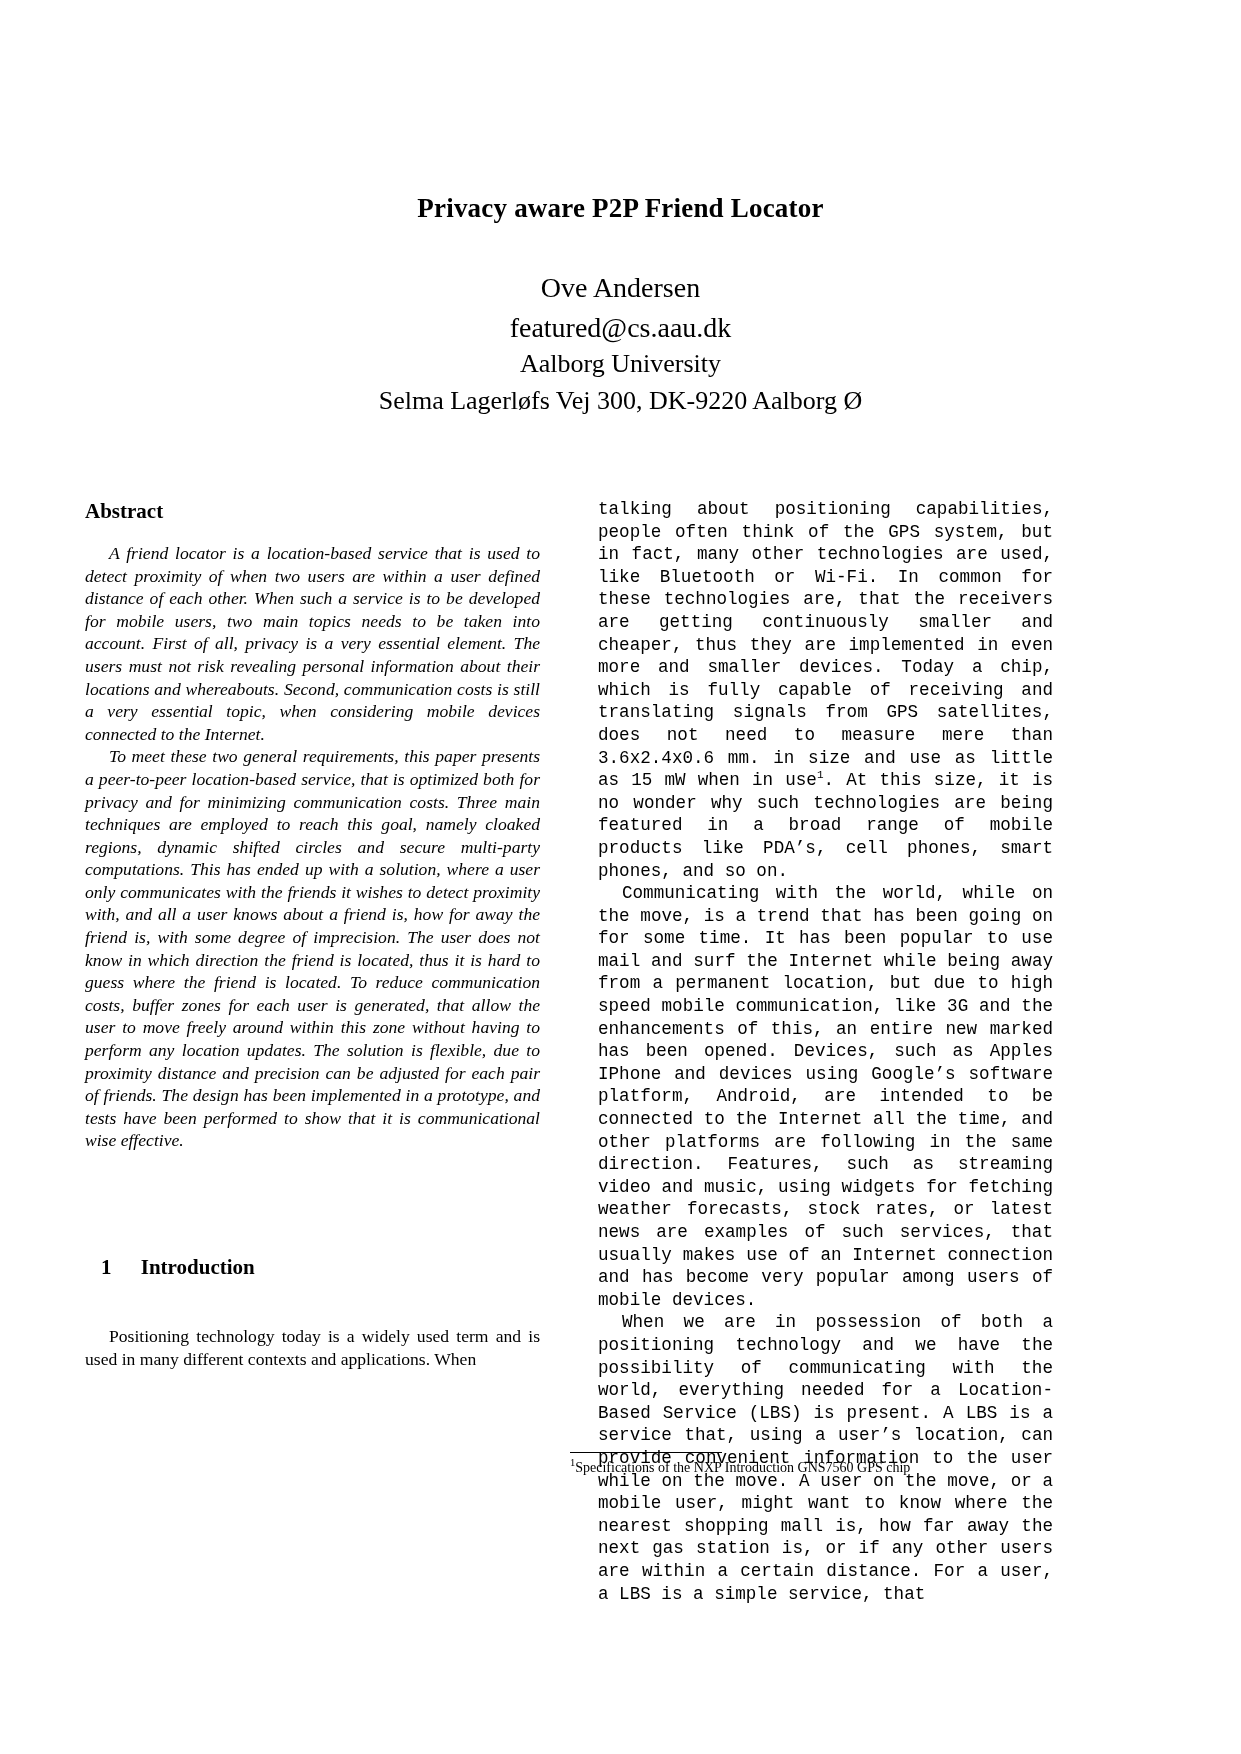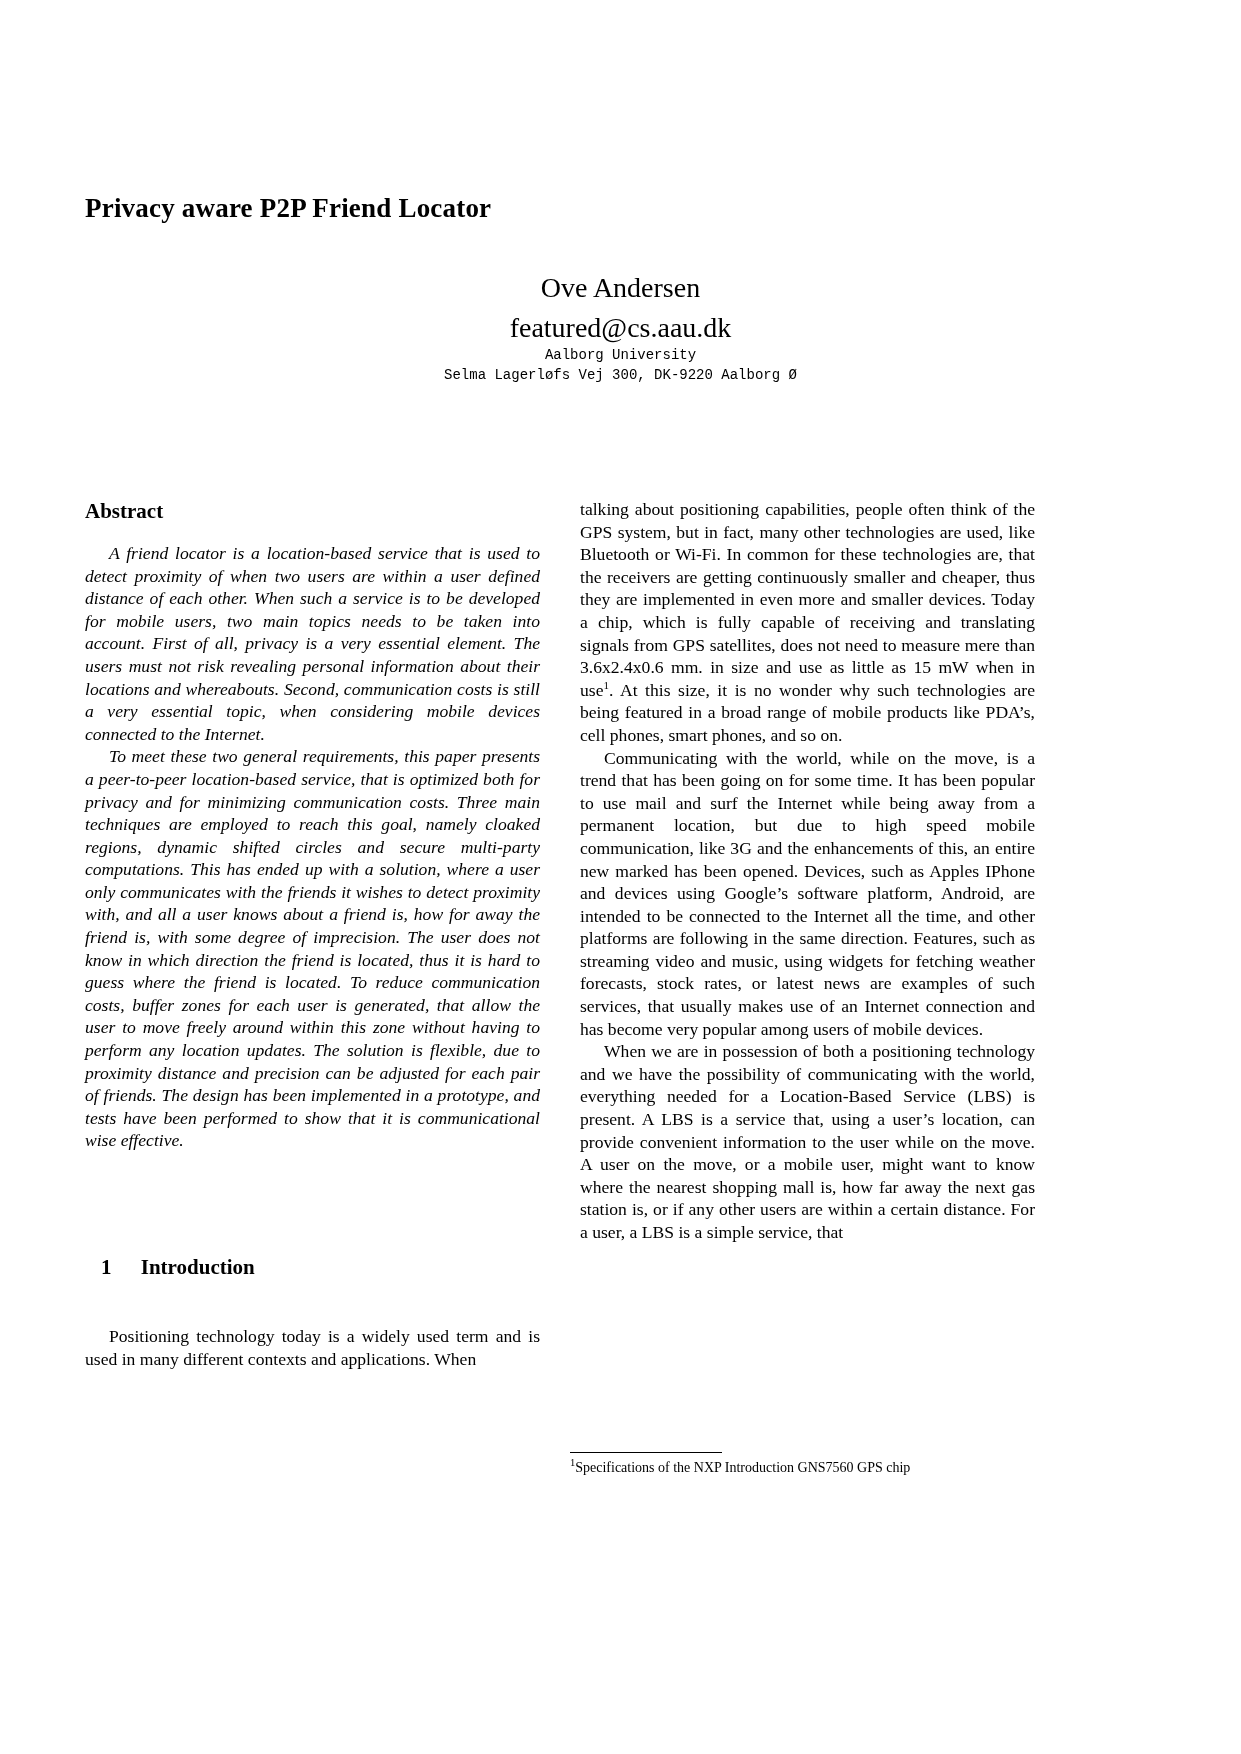--- a/index.html
+++ b/index.html
@@ -23,20 +23,21 @@
     box-sizing: border-box;
     padding: 0;
   }
 
   
   .title-block {
     position: absolute;
     left: 85px;
     top: 192px;
     width: 1071px;
+    text-align: center;
   }
   .paper-title {
     font-size: 27px;
     font-weight: bold;
     letter-spacing: 0.2px;
     line-height: 1.2;
     margin: 0;
   }
   .author-block {
     position: absolute;
@@ -46,36 +47,35 @@
     text-align: center;
     font-size: 28px;
     line-height: 1.42;
   }
   .affil-block {
     position: absolute;
     left: 85px;
     top: 346px;
     width: 1071px;
     text-align: center;
-    font-size: 14px;
+    font-size: 26px;
     line-height: 1.42;
-    font-family: Liberation Mono, monospace;
   }
 
   
   .col {
     position: absolute;
     top: 498px;
     width: 455px;
     font-size: 17.6px;
     line-height: 1.285;
     text-align: justify;
   }
   .col-left  { left: 85px; }
-  .col-right { left: 580px; }
+  .col-right { left: 598px; font-family: Liberation Mono, monospace; }
 
   .section-title {
     font-weight: bold;
     font-size: 21px;
     margin: 16px;
     text-align: left;
   }
   .abstract-heading {
     text-align: left;
     font-weight: bold;

